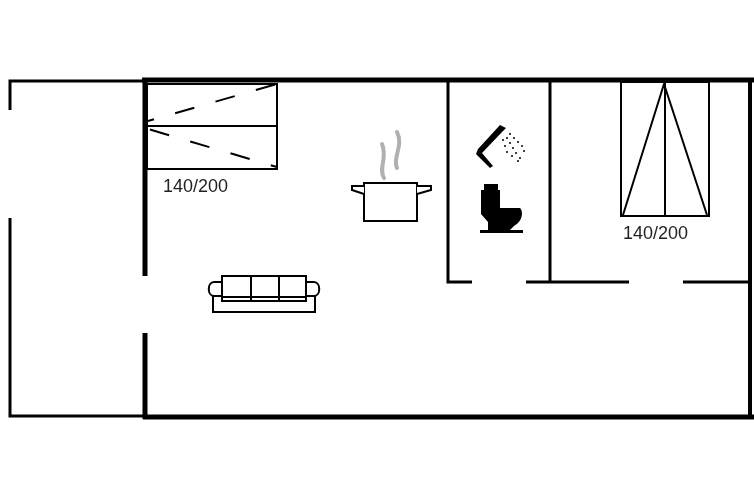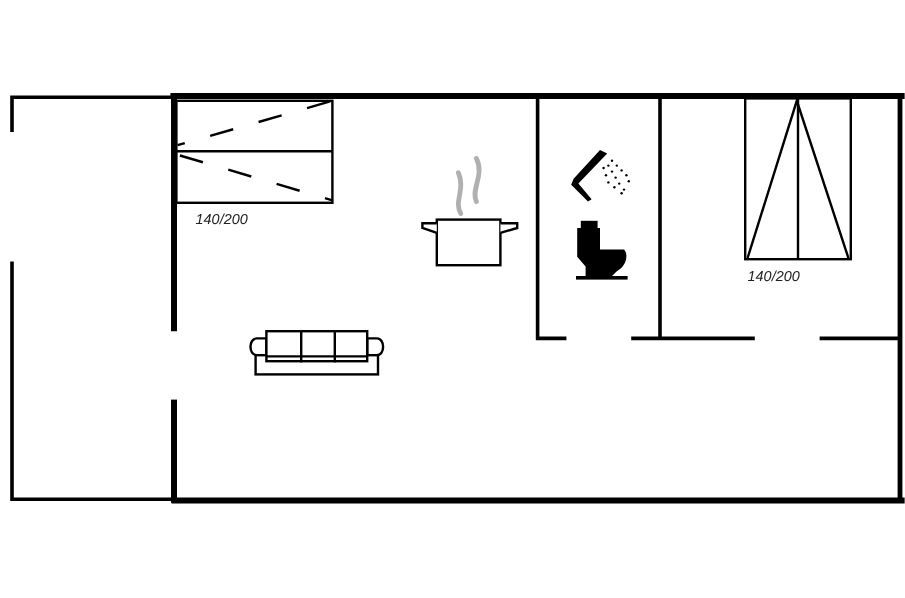--- a/index.html
+++ b/index.html
@@ -1,20 +1,20 @@
 <!DOCTYPE html>
 <html><head>
 <meta charset="utf-8">
 <style>
   html, body { margin: 0; padding: 0; background: #ffffff; }
   body { width: 754px; height: 498px; position: relative; overflow: hidden;
          font-family: "Liberation Sans", sans-serif; }
   svg.plan { position: absolute; left: 0; top: 0; }
-  .label { position: absolute; font-size: 12px; color: #222; line-height: 1;
-           font-family: "Liberation Sans", sans-serif; font-style: italic; }
+  .label { position: absolute; font-size: 18px; color: #222; line-height: 1;
+           font-family: "Liberation Sans", sans-serif; }
 </style>
 </head>
 <body>
 
 <svg class="plan" width="754" height="498" viewBox="0 0 754 498">
 
   <g stroke="#000" stroke-width="3" fill="none">
     <polyline points="10,110 10,81 144,81"></polyline>
     <polyline points="10,218 10,416 144,416"></polyline>
   </g>

